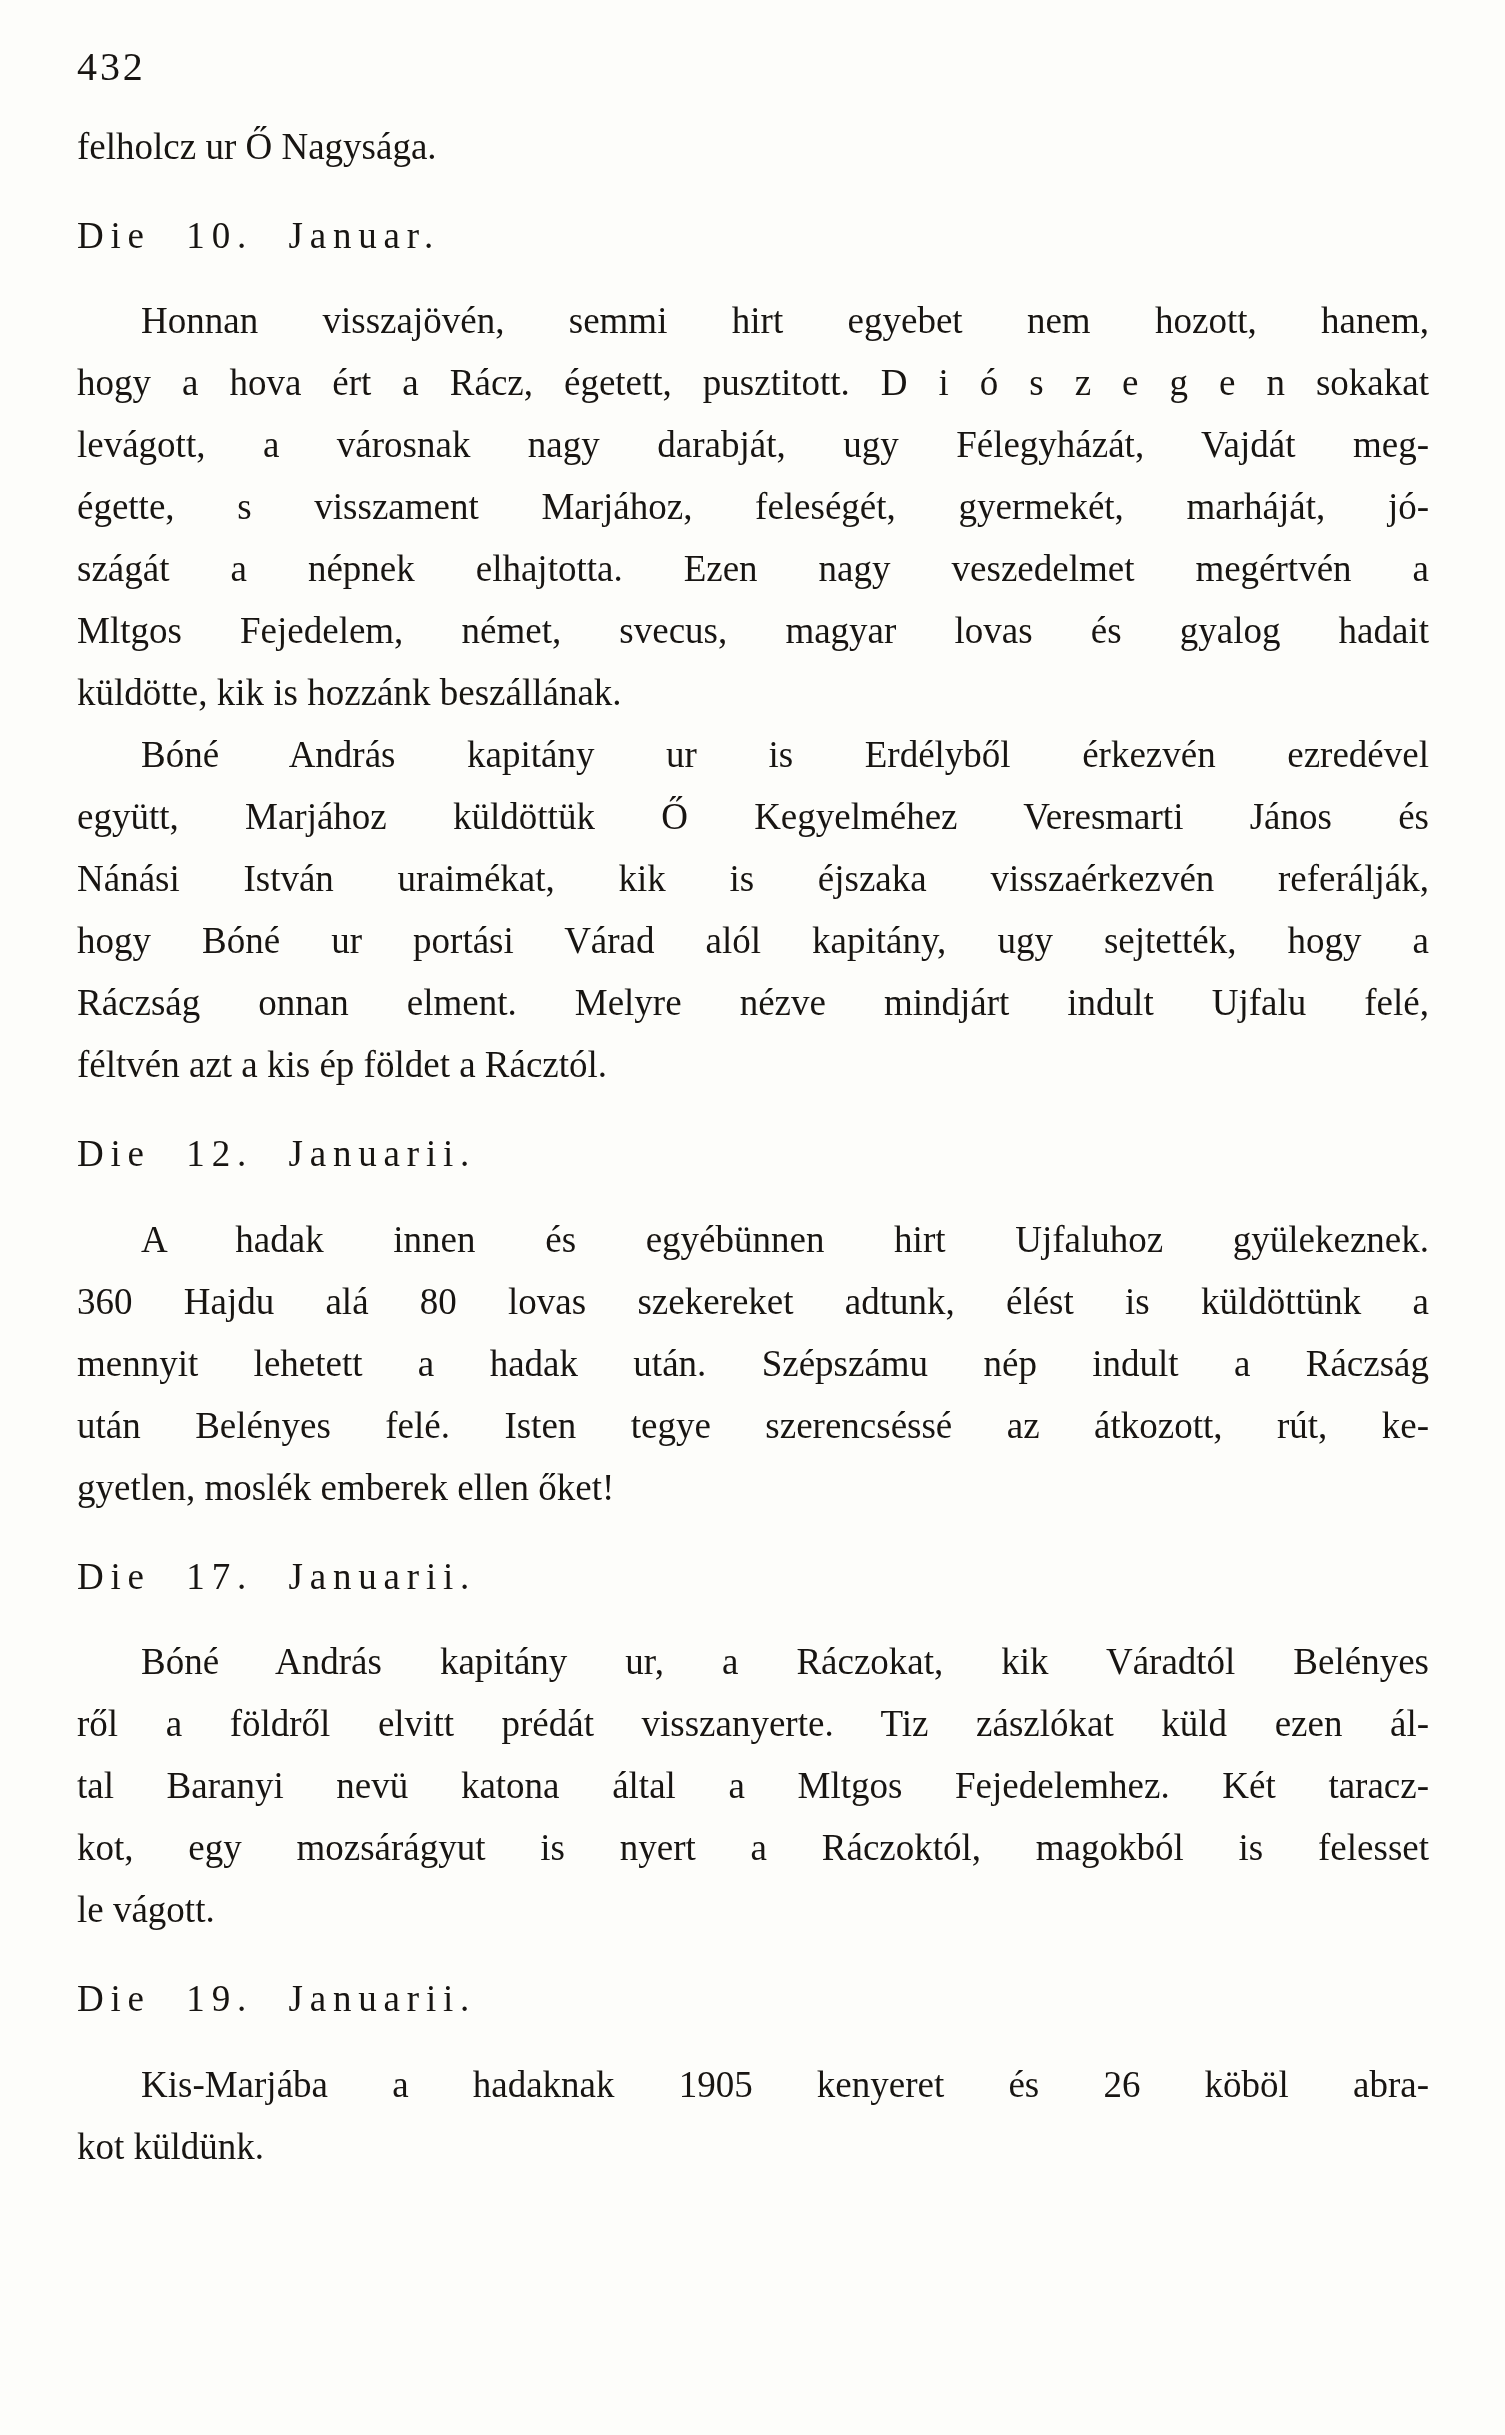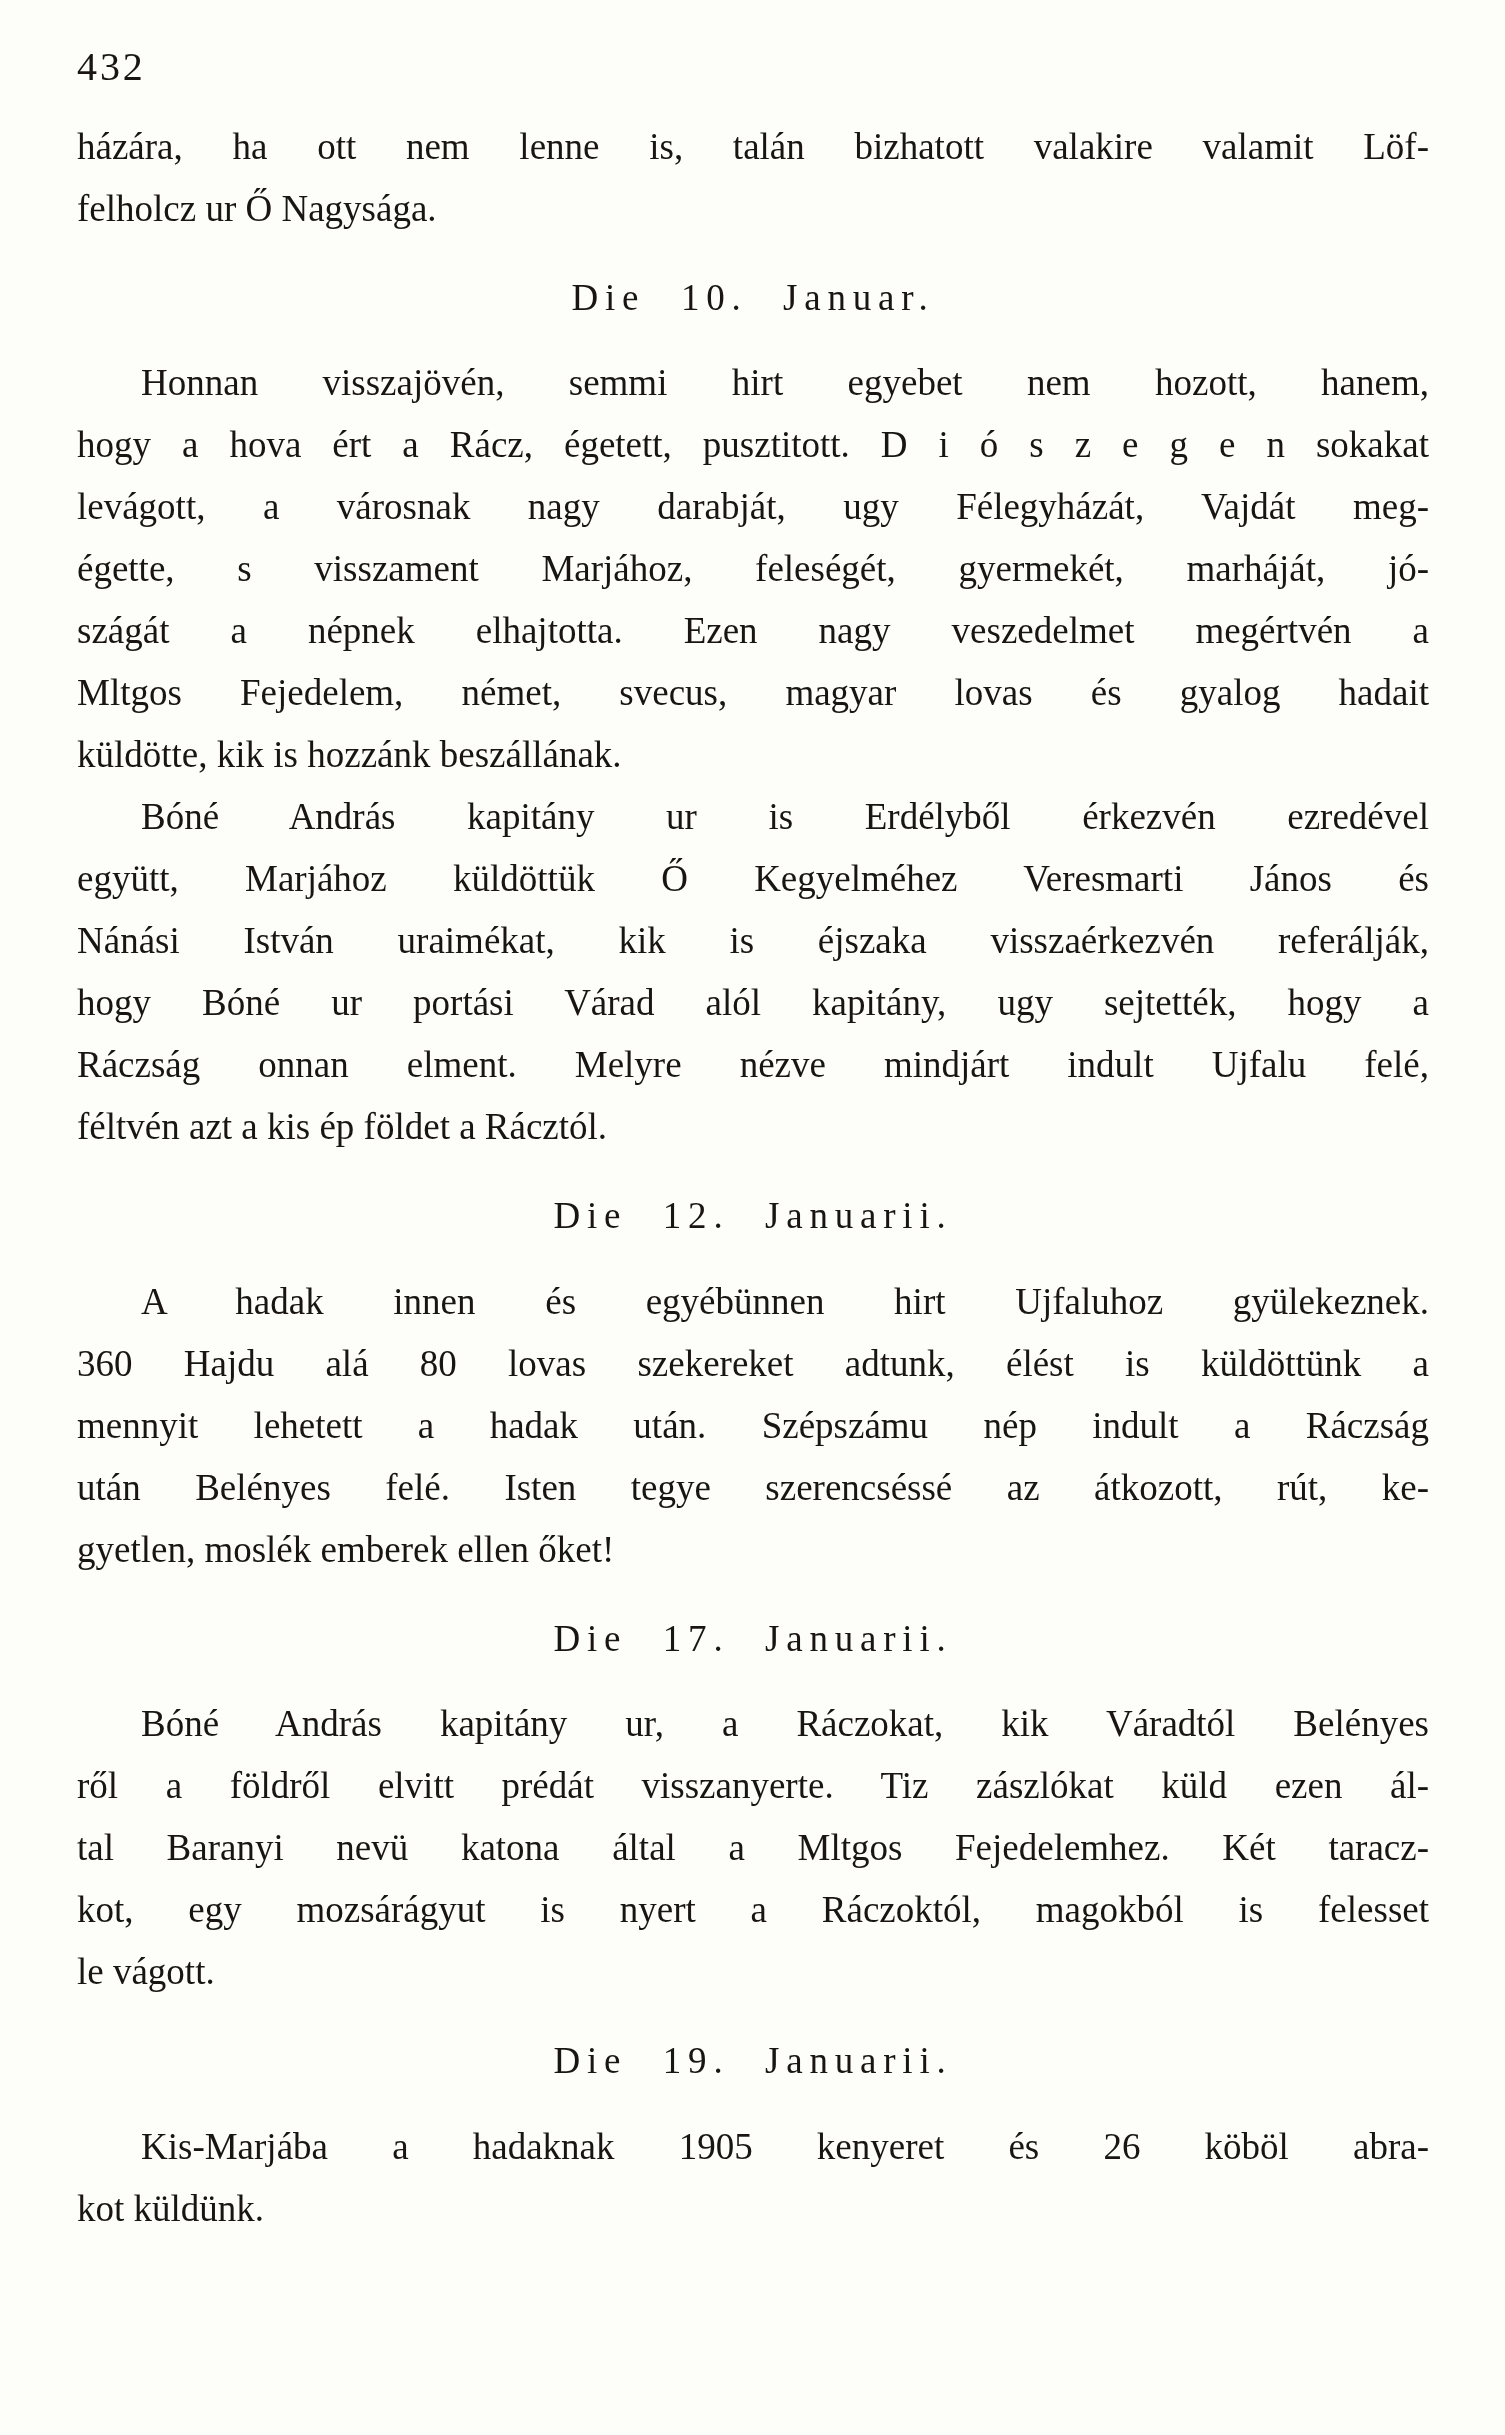--- a/index.html
+++ b/index.html
@@ -46,35 +46,34 @@
 
   .para .line.last {
     text-align-last: left;
   }
 
   .para.indent .line.first {
     text-indent: 64px;
   }
 
   .heading {
-    text-align: center;
+    text-align: left;
     font-size: 37px;
     letter-spacing: 6.8px;
     word-spacing: 19.5px;
     margin: 27px 0 23.4px 0;
   }
 </style>
 </head>
 <body>
 
 <div class="page">
   <div class="page-number">432</div>
   <div class="content" id="content">
       <div class="para">
-        <div class="line first">házára, ha ott nem lenne is, talán bizhatott valakire valamit Löf-</div>
         <div class="line last">felholcz ur Ő Nagysága.</div>
       </div>
       <div class="heading">Die 10. Januar.</div>
       <div class="para indent">
         <div class="line first">Honnan visszajövén, semmi hirt egyebet nem hozott, hanem,</div>
         <div class="line">hogy a hova ért a Rácz, égetett, pusztitott. D i ó s z e g e n sokakat</div>
         <div class="line">levágott, a városnak nagy darabját, ugy Félegyházát, Vajdát meg-</div>
         <div class="line">égette, s visszament Marjához, feleségét, gyermekét, marháját, jó-</div>
         <div class="line">szágát a népnek elhajtotta. Ezen nagy veszedelmet megértvén a</div>
         <div class="line">Mltgos Fejedelem, német, svecus, magyar lovas és gyalog hadait</div>

